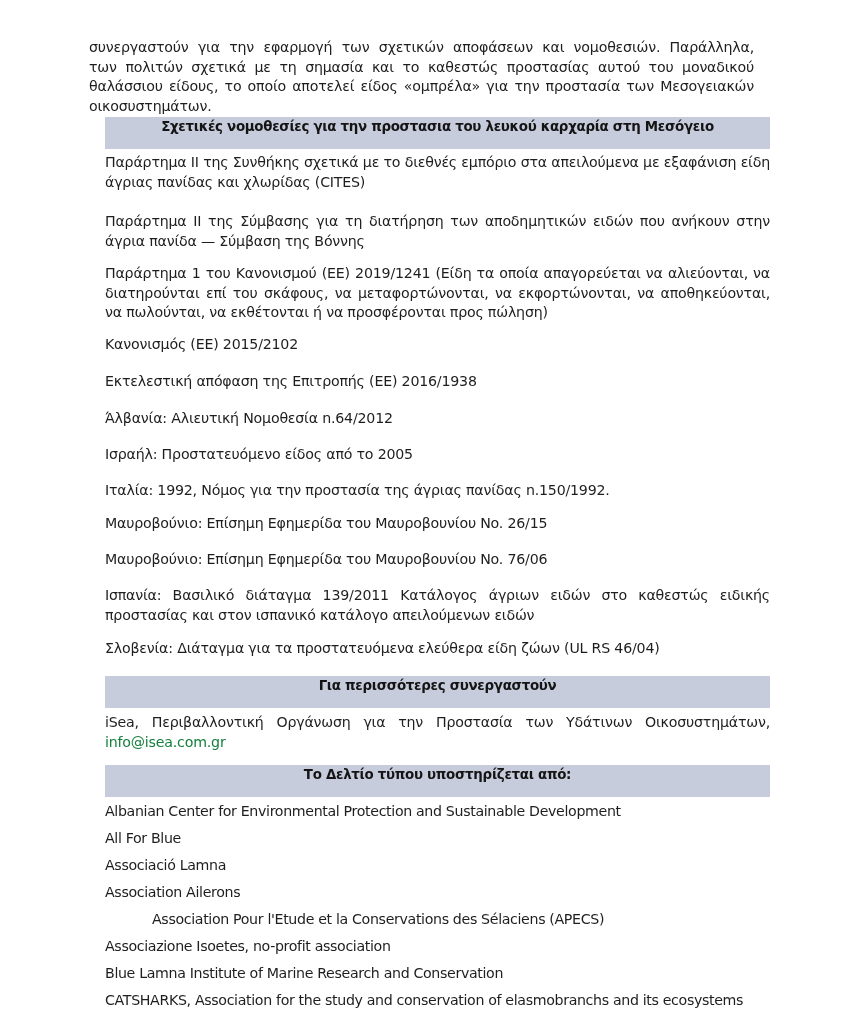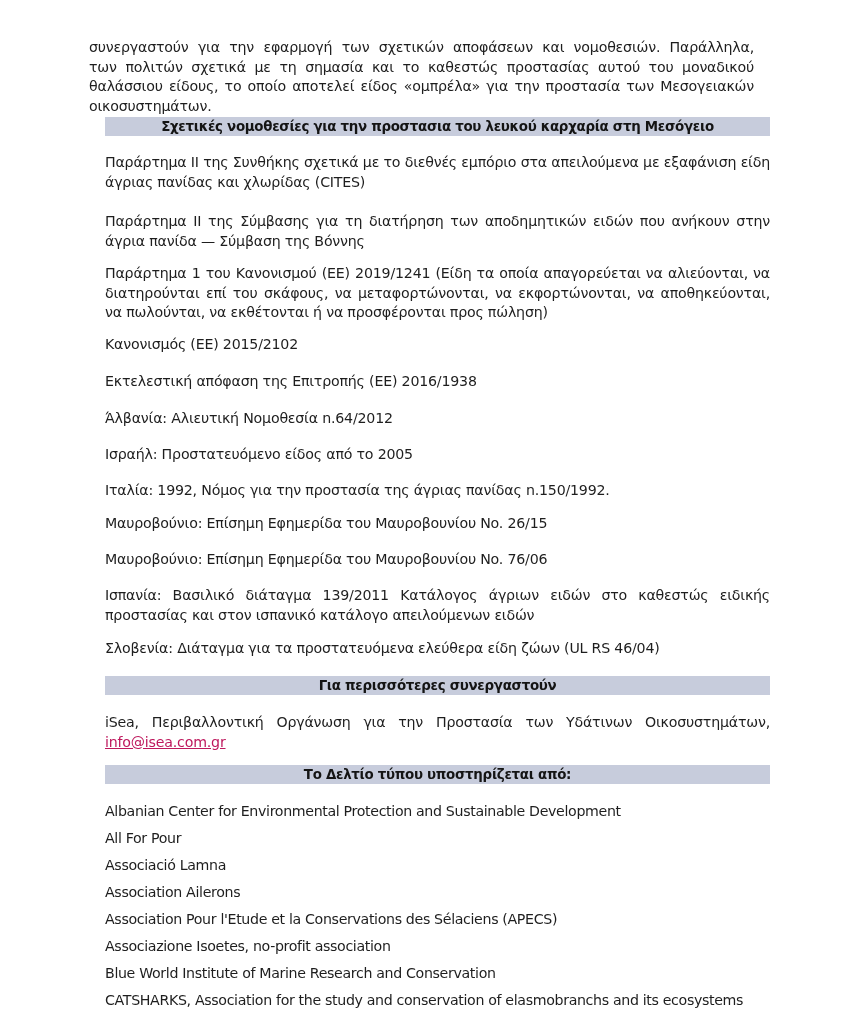--- a/index.html
+++ b/index.html
@@ -26,21 +26,21 @@
       font-size: 14.2px;
       line-height: 19.6px;
       text-align: justify;
       margin: 0;
       letter-spacing: -0.2px;
     }
     .bar {
       position: absolute;
       left: 105px;
       width: 665px;
-      height: 19px;
+      height: 32px;
       background: #c7ccdc;
       text-align: center;
       font-family: "DejaVu Sans", sans-serif;
       font-weight: bold;
       font-size: 13.4px;
       line-height: 19px;
       color: #141414;
       letter-spacing: -0.3px;
     }
     .item {
@@ -56,22 +56,21 @@
     .sup {
       position: absolute;
       left: 105px;
       width: 680px;
       font-size: 14.2px;
       line-height: 19.6px;
       white-space: nowrap;
       letter-spacing: -0.35px;
     }
     .link {
-      color: #be185d;
-      text-decoration: underline;
+      color: #15803d;
     }
     .justify-last { text-align-last: justify; }
   </style>
 </head>
 <body>
 
 <div class="page">
   <div class="para justify-last">συνεργαστούν για την εφαρμογή των σχετικών αποφάσεων και νομοθεσιών. Παράλληλα,</div>
   <div class="para justify-last">των πολιτών σχετικά με τη σημασία και το καθεστώς προστασίας αυτού του μοναδικού</div>
   <div class="para justify-last">θαλάσσιου είδους, το οποίο αποτελεί είδος «ομπρέλα» για την προστασία των Μεσογειακών</div>
@@ -96,19 +95,19 @@
 <div class="bar" style="top:676px;">Για περισσότερες συνεργαστούν</div>
 
 <div class="item" style="top:713px;">
   <div class="justify-last">iSea, Περιβαλλοντική Οργάνωση για την Προστασία των Υδάτινων Οικοσυστημάτων,</div>
   <a class="link">info@isea.com.gr</a>
 </div>
 
 <div class="bar" style="top:765px;">Το Δελτίο τύπου υποστηρίζεται από:</div>
 
 <div class="sup" style="top:802px;">Albanian Center for Environmental Protection and Sustainable Development</div>
-<div class="sup" style="top:829px;">All For Pour</div>
+<div class="sup" style="top:829px;">All For Blue</div>
 <div class="sup" style="top:856px;">Associació Lamna</div>
 <div class="sup" style="top:883px;">Association Ailerons</div>
-<div class="sup" style="top:910px;">Association Pour l'Etude et la Conservations des Sélaciens (APECS)</div>
+<div class="sup" style="top:910px;margin-left:47px;">Association Pour l'Etude et la Conservations des Sélaciens (APECS)</div>
 <div class="sup" style="top:937px;">Associazione Isoetes, no-profit association</div>
-<div class="sup" style="top:964px;">Blue World Institute of Marine Research and Conservation</div>
+<div class="sup" style="top:964px;">Blue Lamna Institute of Marine Research and Conservation</div>
 <div class="sup" style="top:991px;">CATSHARKS, Association for the study and conservation of elasmobranchs and its ecosystems</div>
 
 </body></html>

